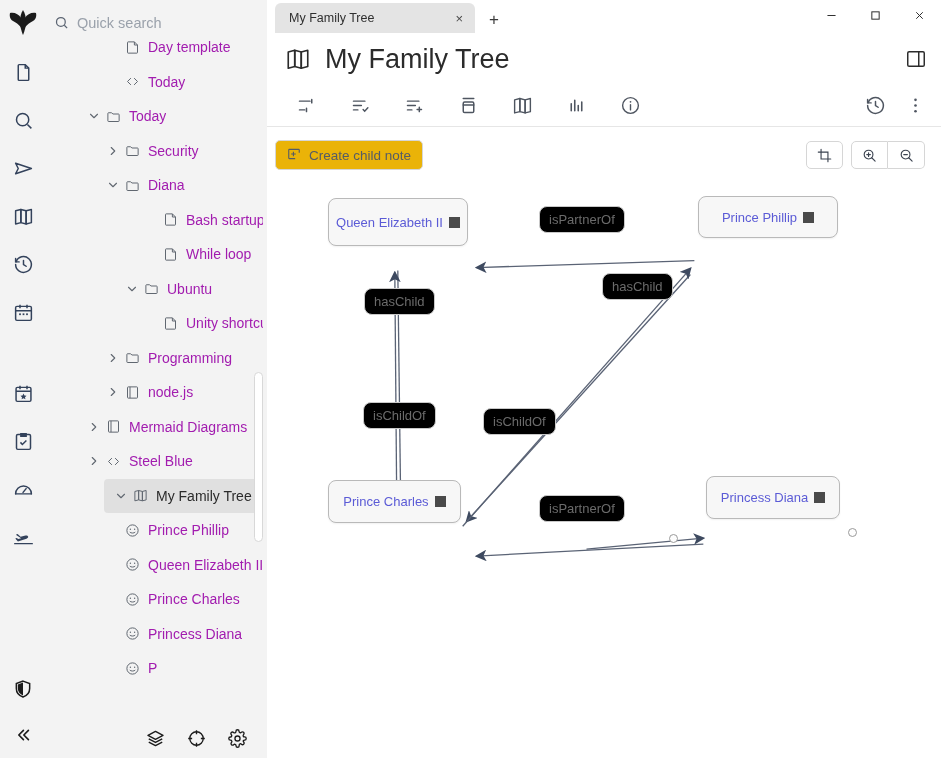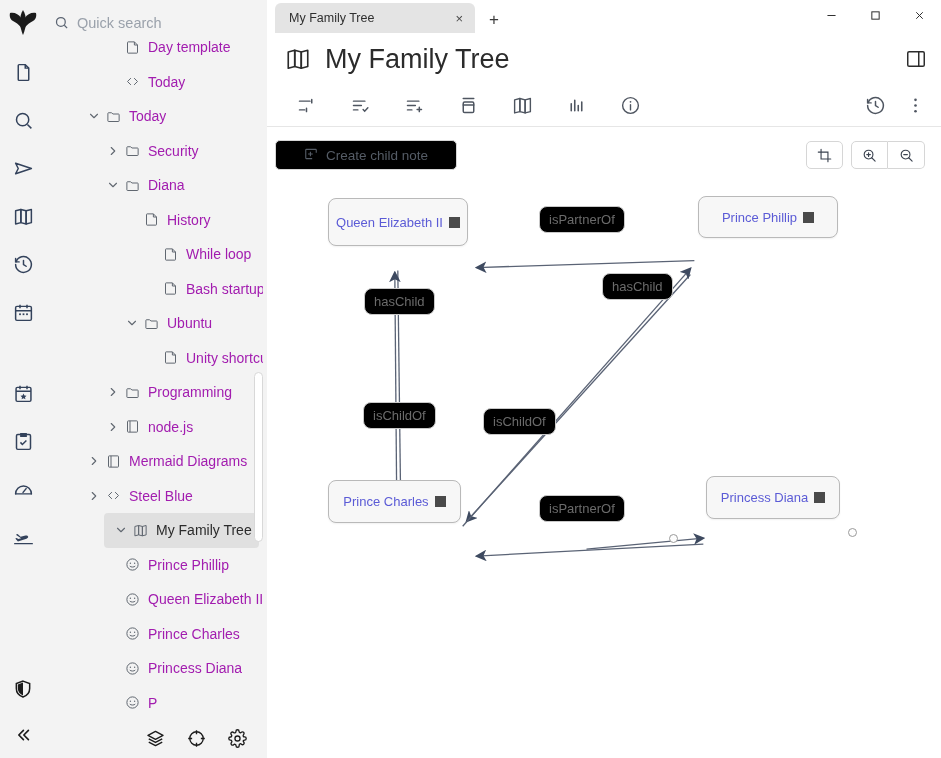--- a/index.html
+++ b/index.html
@@ -89,22 +89,22 @@
   .titlerow .panelbtn { color:#2b2b2b; cursor:pointer; display:flex; }
 
   .ribbon { height: 42px; display:flex; align-items:center; gap: 0px; padding-left: 12px; border-bottom: 1px solid #e6e6e6;}
   .rb { width: 54px; height: 38px; display:flex; align-items:center; justify-content:center; color:#4e5560; cursor:pointer;}
   .ribbon-right { margin-left:auto; display:flex; padding-right: 6px;}
   .ribbon-right .rb { width: 40px; }
 
   .toolstrip { height: 56px; display:flex; align-items:center; padding: 0 16px 0 8px; }
   .btn-outline {
     display:inline-flex; align-items:center; gap: 8px;
-    height: 30px; padding: 0 28px;
-    border: 1px solid #d6d6d6; border-radius: 5px; background:#000000;
+    height: 30px; padding: 0 11px;
+    border: 1px solid #d6d6d6; border-radius: 5px; background:#eab308;
     font-size: 13.5px; color: #555c66; cursor:pointer;
   }
   .zoomgrp { margin-left:auto; display:flex; }
   .zbtn {
     width: 37px; height: 28px; border:1px solid #d6d6d6; background:#fff;
     display:flex; align-items:center; justify-content:center; color:#3b4350; cursor:pointer;
   }
   .zbtn.single { border-radius: 5px; margin-right: 8px; }
   .zbtn.l { border-radius: 5px 0 0 5px; }
   .zbtn.r { border-radius: 0 5px 5px 0; border-left: none; }
@@ -295,49 +295,39 @@
               <path d="M5 8.5 12 15.5 19 8.5"></path>
             </svg>
           </span>
           <span class="ti">
             <svg width="15" height="15" viewBox="0 0 24 24" fill="none" stroke="currentColor" stroke-width="1.6" stroke-linejoin="round">
               <path d="M3 7a1 1 0 0 1 1-1h5l2 2h9a1 1 0 0 1 1 1v10a1 1 0 0 1-1 1H4a1 1 0 0 1-1-1z"></path>
             </svg>
           </span>
           <span class="tl">Diana</span>
         </div>
-        <div class="trow" style="padding-left: 77px;">
+        <div class="trow" style="padding-left: 96px;">
           <span class="tw"></span>
           <span class="ti">
             <svg width="15" height="15" viewBox="0 0 24 24" fill="none" stroke="currentColor" stroke-width="1.6" stroke-linejoin="round">
               <path d="M15 3H5a1 1 0 0 0-1 1v16a1 1 0 0 0 1 1h14a1 1 0 0 0 1-1V8z"></path>
               <path d="M15 3v5h5"></path>
             </svg>
           </span>
-          <span class="tl">History</span>
+          <span class="tl">Bash startup</span>
         </div>
         <div class="trow" style="padding-left: 96px;">
           <span class="tw"></span>
           <span class="ti">
             <svg width="15" height="15" viewBox="0 0 24 24" fill="none" stroke="currentColor" stroke-width="1.6" stroke-linejoin="round">
               <path d="M15 3H5a1 1 0 0 0-1 1v16a1 1 0 0 0 1 1h14a1 1 0 0 0 1-1V8z"></path>
               <path d="M15 3v5h5"></path>
             </svg>
           </span>
           <span class="tl">While loop</span>
-        </div>
-        <div class="trow" style="padding-left: 96px;">
-          <span class="tw"></span>
-          <span class="ti">
-            <svg width="15" height="15" viewBox="0 0 24 24" fill="none" stroke="currentColor" stroke-width="1.6" stroke-linejoin="round">
-              <path d="M15 3H5a1 1 0 0 0-1 1v16a1 1 0 0 0 1 1h14a1 1 0 0 0 1-1V8z"></path>
-              <path d="M15 3v5h5"></path>
-            </svg>
-          </span>
-          <span class="tl">Bash startup</span>
         </div>
         <div class="trow" style="padding-left: 77px;">
           <span class="tw">
             <svg width="12" height="12" viewBox="0 0 24 24" fill="none" stroke="currentColor" stroke-width="2.2" stroke-linecap="round" stroke-linejoin="round">
               <path d="M5 8.5 12 15.5 19 8.5"></path>
             </svg>
           </span>
           <span class="ti">
             <svg width="15" height="15" viewBox="0 0 24 24" fill="none" stroke="currentColor" stroke-width="1.6" stroke-linejoin="round">
               <path d="M3 7a1 1 0 0 1 1-1h5l2 2h9a1 1 0 0 1 1 1v10a1 1 0 0 1-1 1H4a1 1 0 0 1-1-1z"></path>

